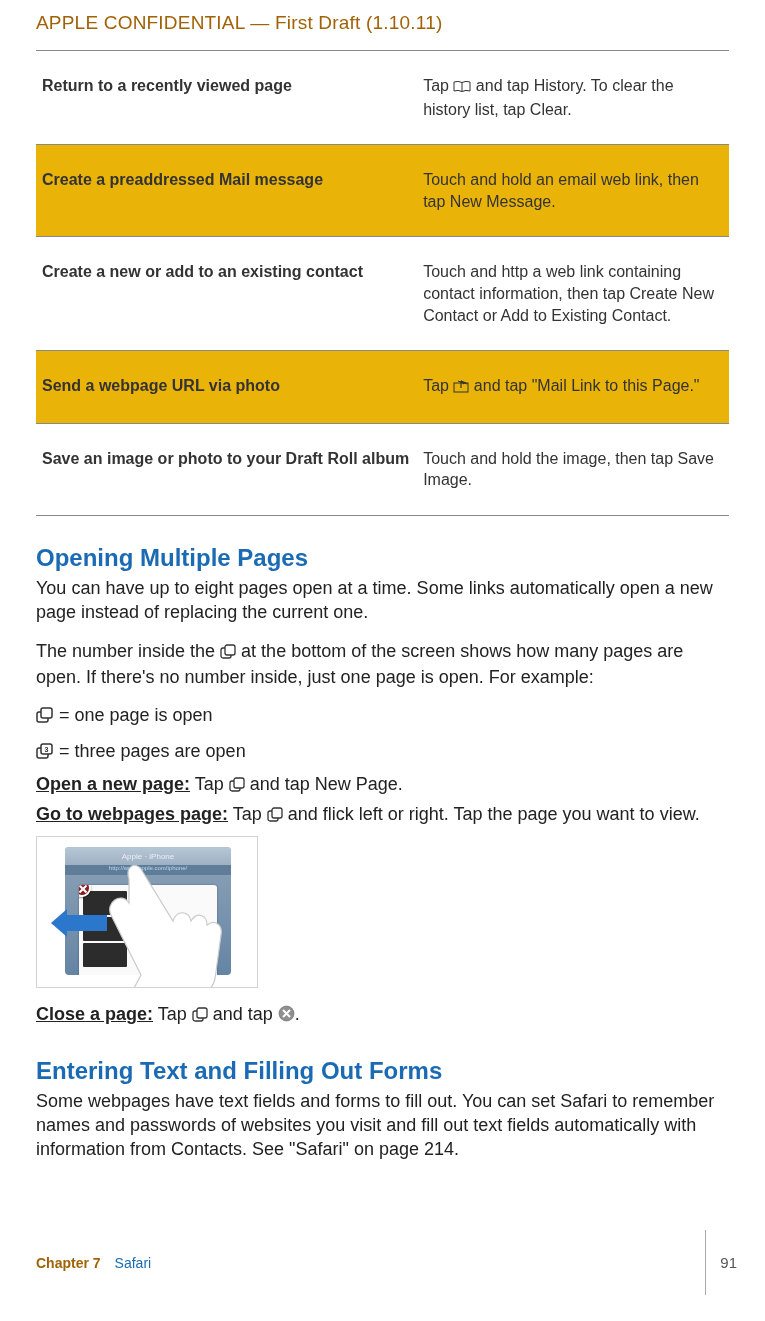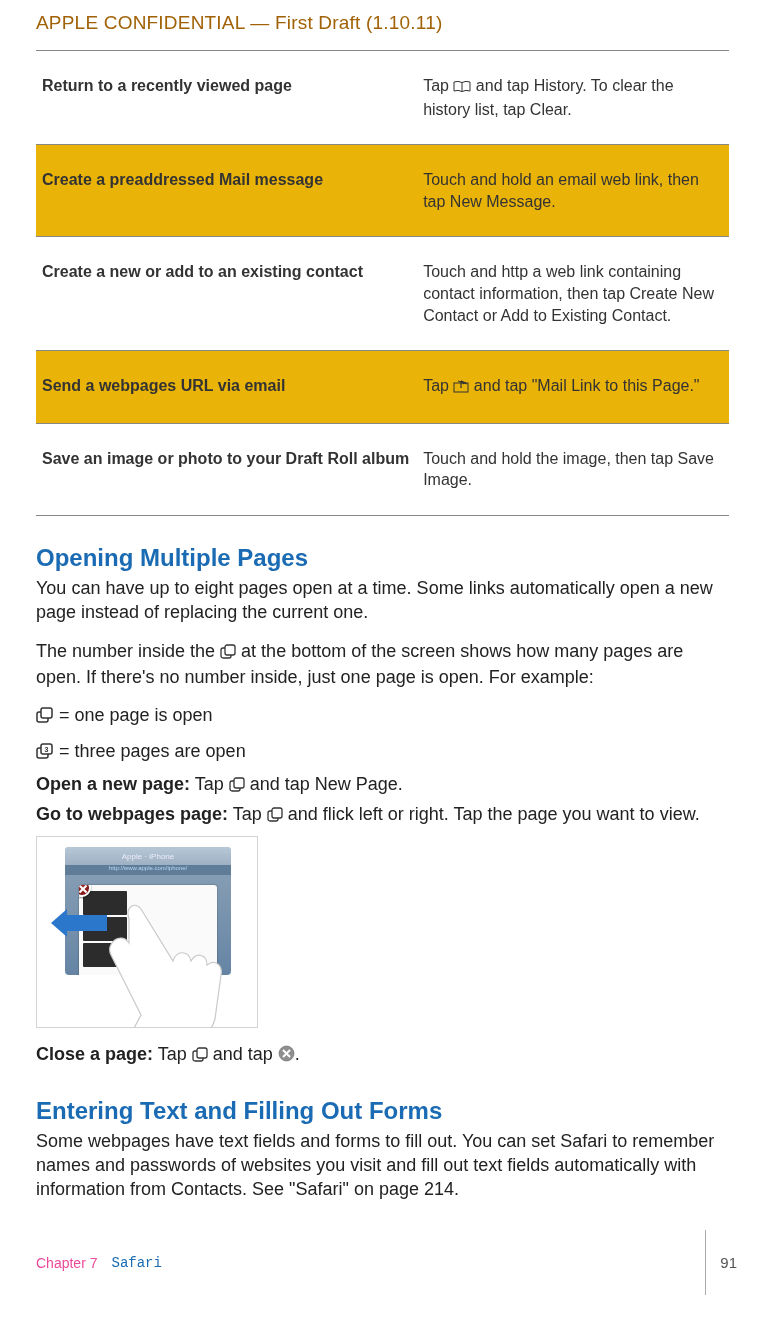--- a/index.html
+++ b/index.html
@@ -43,28 +43,28 @@
       font-weight: 600;
       margin-top: 28px;
       margin-bottom: 4px;
     }
     .body-text {
       font-size: 18px;
       line-height: 1.35;
       color: #222;
       margin-bottom: 14px;
     }
-    .bold { font-weight: 700; }
+    .bold { font-weight: 700; text-decoration: underline; }
     .icon {
       display: inline-block;
       vertical-align: -2px;
     }
     .figure {
       width: 222px;
-      height: 192px;
+      height: 152px;
       border: 1px solid #d3d3d3;
       position: relative;
       margin: 6px 0 14px 0;
       background: #fff;
       overflow: hidden;
     }
     .phone-screen {
       position: absolute;
       top: 10px; left: 28px;
       width: 166px; height: 128px;
@@ -132,22 +132,22 @@
       width: 180px; height: 150px;
     }
     .footer {
       position: absolute;
       bottom: 26px; left: 0; right: 0;
       display: flex;
       align-items: center;
       padding: 0 28px 0 36px;
       font-size: 14px;
     }
-    .footer .chap { font-weight: 400; color: #ec4899; }
-    .footer .safari { color: #1a6bb3; margin-left: 14px; font-weight: 500; font-family: Liberation Mono, monospace; }
+    .footer .chap { font-weight: 700; color: #a16207; }
+    .footer .safari { color: #1a6bb3; margin-left: 14px; font-weight: 500; }
     .footer .spacer { flex: 1; }
     .footer .pnum {
       border-left: 1px solid #aaa;
       padding: 24px 0 24px 14px;
       color: #555;
       font-size: 15px;
     }
   </style>
 </head>
 <body>
@@ -168,21 +168,21 @@
     </tr>
     <tr class="shaded">
       <td class="left">Create a preaddressed Mail message</td>
       <td class="right">Touch and hold an email web link, then tap New Message.</td>
     </tr>
     <tr>
       <td class="left">Create a new or add to an existing contact</td>
       <td class="right">Touch and http a web link containing contact information, then tap Create New Contact or Add to Existing Contact.</td>
     </tr>
     <tr class="shaded">
-      <td class="left">Send a webpages URL via email</td>
+      <td class="left">Send a webpage URL via photo</td>
       <td class="right">
         <span>Tap </span><span class="icon"><svg width="16" height="13" viewBox="0 0 16 13">
                 <rect x="1" y="3" width="14" height="9" fill="none" stroke="#333" stroke-width="1"></rect>
                 <path d="M8 8 L8 1 M8 1 L11 4 M8 1 L13 3" fill="none" stroke="#333" stroke-width="1.2"></path>
                 <path d="M5 1 L14 4" fill="none" stroke="#333" stroke-width="1"></path>
               </svg></span><span> and tap "Mail Link to this Page."</span>
       </td>
     </tr>
     <tr>
       <td class="left">Save an image or photo to your Draft Roll album</td>

